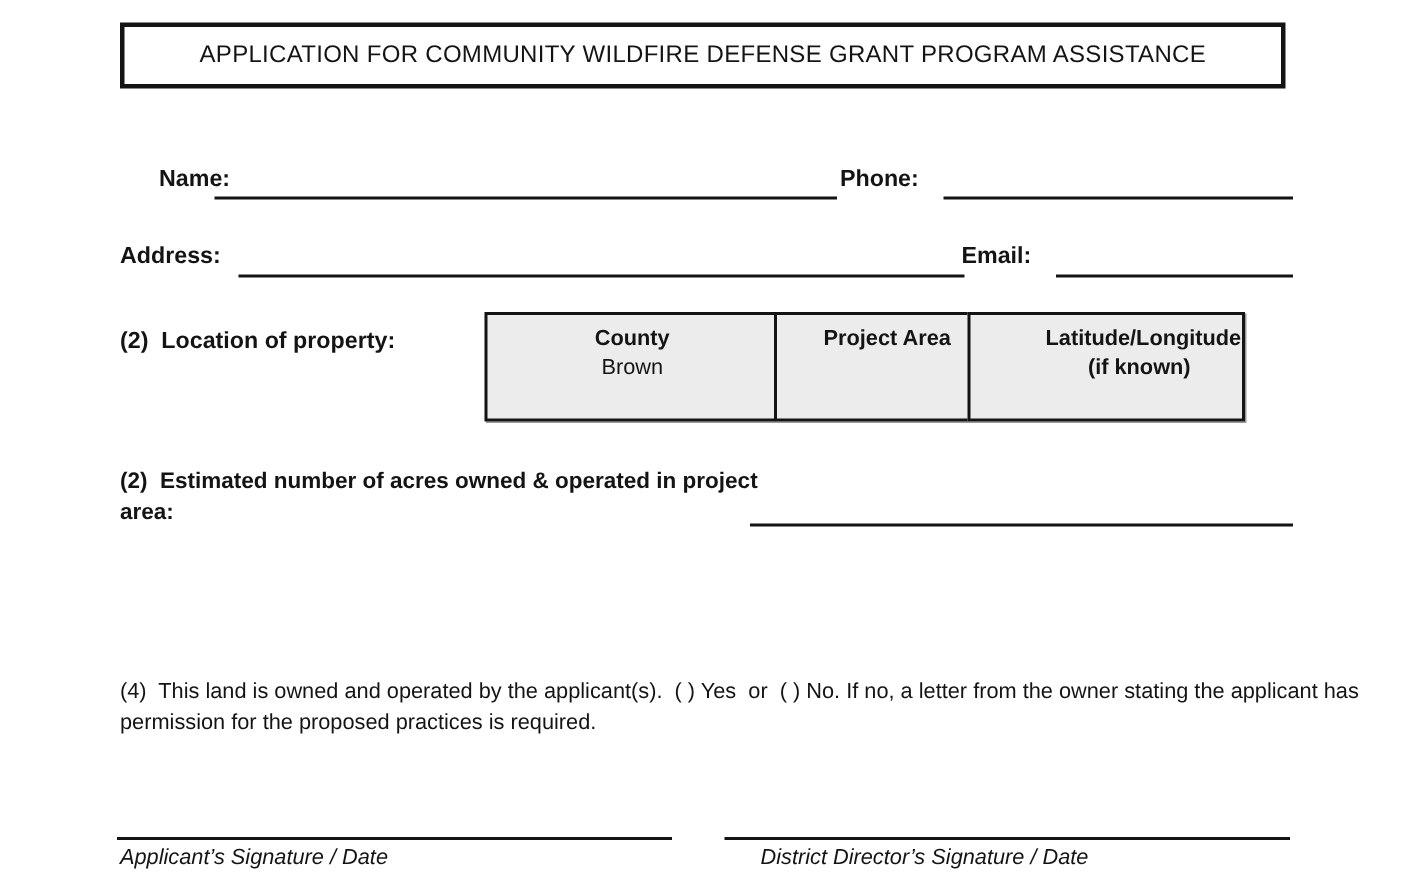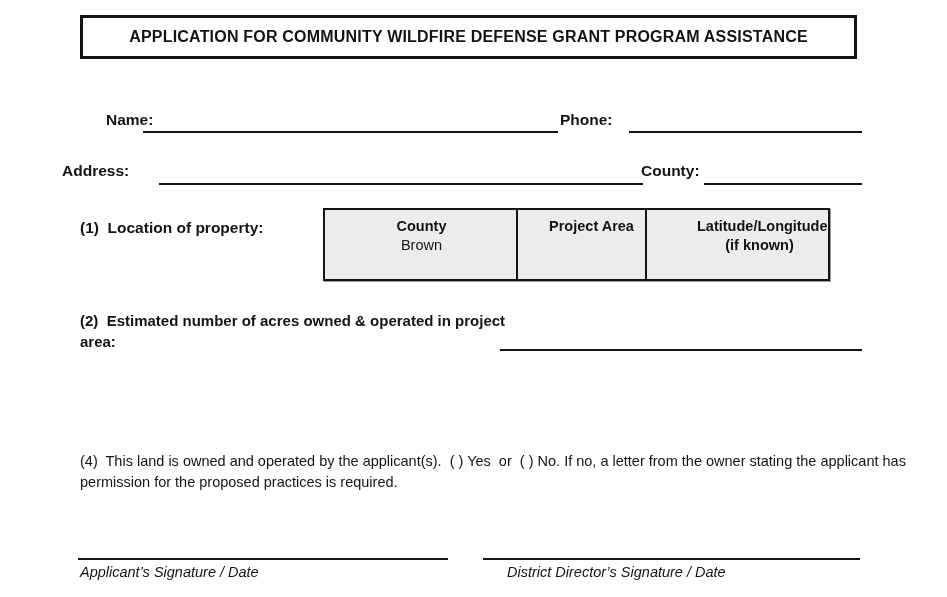--- a/index.html
+++ b/index.html
@@ -4,21 +4,21 @@
 <style>
   html,body{margin:0;padding:0;background:#fff;}
   .page{
     position:relative;width:947px;height:597px;background:#ffffff;
     font-family:"Liberation Sans","DejaVu Sans",sans-serif;color:#141414;
     overflow:hidden;
   }
   .title-box{
     position:absolute;left:80px;top:15px;width:777px;box-sizing:border-box;
     border:3px solid #141414;text-align:center;padding:8px 30px;
-    font-weight:bold;font-size:16px;line-height:22px;letter-spacing:.2px;
+    font-weight:normal;font-size:16px;line-height:22px;letter-spacing:.2px;
   }
   .lbl{position:absolute;font-weight:bold;font-size:15.5px;white-space:pre;}
   .fline{position:absolute;height:2px;background:#141414;}
   .box{
     position:absolute;top:208px;height:73px;box-sizing:border-box;
     border:2px solid #141414;background:#ececec;text-align:center;
     padding-top:7px;box-shadow:1px 1px 0 #9a9a9a;
   }
   .box-header{font-weight:bold;font-size:14.5px;line-height:19px;padding:0 6px;}
   .box-value{font-size:14.5px;line-height:19px;}
@@ -41,26 +41,26 @@
 
   <div class="title-box">
     <span>APPLICATION FOR COMMUNITY WILDFIRE DEFENSE GRANT PROGRAM ASSISTANCE</span>
   </div>
 
   <div class="lbl" style="left:80px;top:111px;margin-left:26px;">Name:</div>
   <div class="fline" style="left:143px;top:131px;width:415px;"></div>
   <div class="lbl" style="left:560px;top:111px;">Phone:</div>
   <div class="fline" style="left:629px;top:131px;width:233px;"></div>
 
-  <div class="lbl" style="left:62px;top:162px;">Address:</div>
+  <div class="lbl" style="left:80px;top:162px;">Address:</div>
   <div class="fline" style="left:159px;top:183px;width:484px;"></div>
-  <div class="lbl" style="left:641px;top:162px;">County:</div>
+  <div class="lbl" style="left:641px;top:162px;">Email:</div>
   <div class="fline" style="left:704px;top:183px;width:158px;"></div>
 
-  <div class="lbl" style="left:80px;top:219px;">(1)  Location of property:</div>
+  <div class="lbl" style="left:80px;top:219px;">(2)  Location of property:</div>
 
   <div class="box" style="left:323px;width:197px;">
     <div class="box-header">County</div>
     <div class="box-value">Brown</div>
   </div>
 
   <div class="box" style="left:516px;width:151px;">
     <div class="box-header">Project Area</div>
     <div class="box-value"></div>
   </div>

